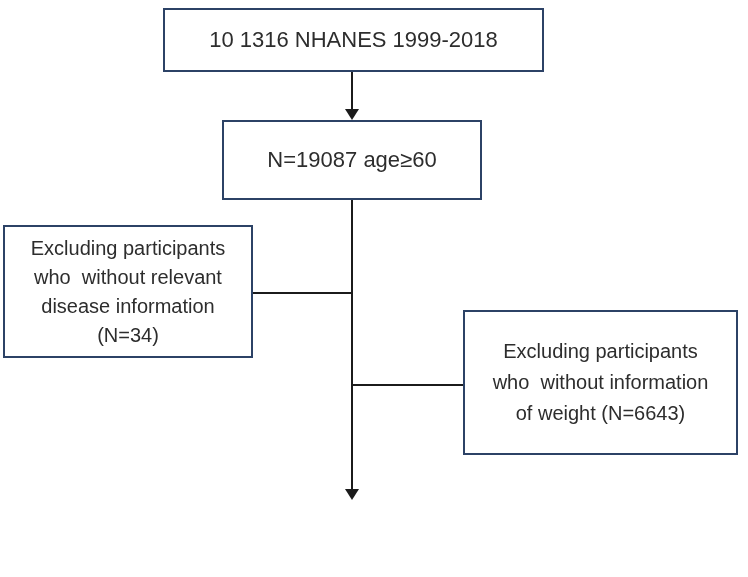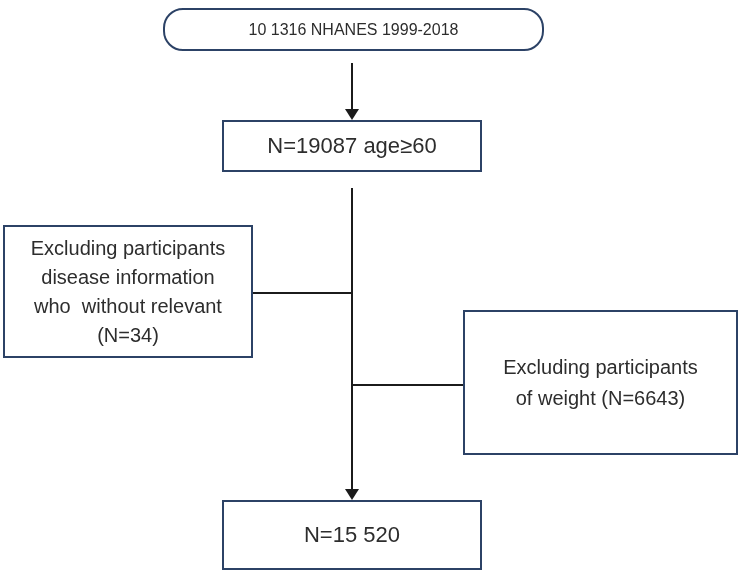--- a/index.html
+++ b/index.html
@@ -23,22 +23,22 @@
     box-sizing: border-box;
     display: flex;
     flex-direction: column;
     align-items: center;
     justify-content: center;
     text-align: center;
   }
   .box .line {
     white-space: pre-wrap; 
   }
-  .box-source   { left: 163px; top: 8px;   width: 381px; height: 43px;  font-size: 16px; border-radius: 20px; }
-  .box-age      { left: 222px; top: 120px; width: 260px; height: 52px;  font-size: 22px; }
+  .box-source   { left: 163px; top: 8px;   width: 381px; height: 64px;  font-size: 22px; }
+  .box-age      { left: 222px; top: 120px; width: 260px; height: 80px;  font-size: 22px; }
   .box-excl-disease { left: 3px;   top: 225px; width: 250px; height: 133px; font-size: 20px; line-height: 29px; }
   .box-excl-weight  { left: 463px; top: 310px; width: 275px; height: 145px; font-size: 20px; line-height: 31px; }
   .box-final    { left: 222px; top: 500px; width: 260px; height: 70px;  font-size: 22px; }
 
   .connector {
     position: absolute;
     background: #1b1b1b;
   }
   .conn-v1 { left: 351px; top: 63px;  width: 2px;  height: 48px; }
   .conn-v2 { left: 351px; top: 188px; width: 2px;  height: 302px; }
@@ -71,27 +71,25 @@
   <div class="box box-source">
     <div class="line">10 1316 NHANES 1999-2018</div>
   </div>
 
   <div class="box box-age">
     <div class="line">N=19087 age≥60</div>
   </div>
 
   <div class="box box-excl-disease">
     <div class="line">Excluding participants</div>
+    <div class="line">who  without relevant</div>
     <div class="line">disease information</div>
-    <div class="line">who  without relevant</div>
     <div class="line">(N=34)</div>
   </div>
 
   <div class="box box-excl-weight">
     <div class="line">Excluding participants</div>
+    <div class="line">who  without information</div>
     <div class="line">of weight (N=6643)</div>
   </div>
 
-  <div class="box box-final">
-    <div class="line">N=15 520</div>
-  </div>
 
 </div>
 
 </body></html>

